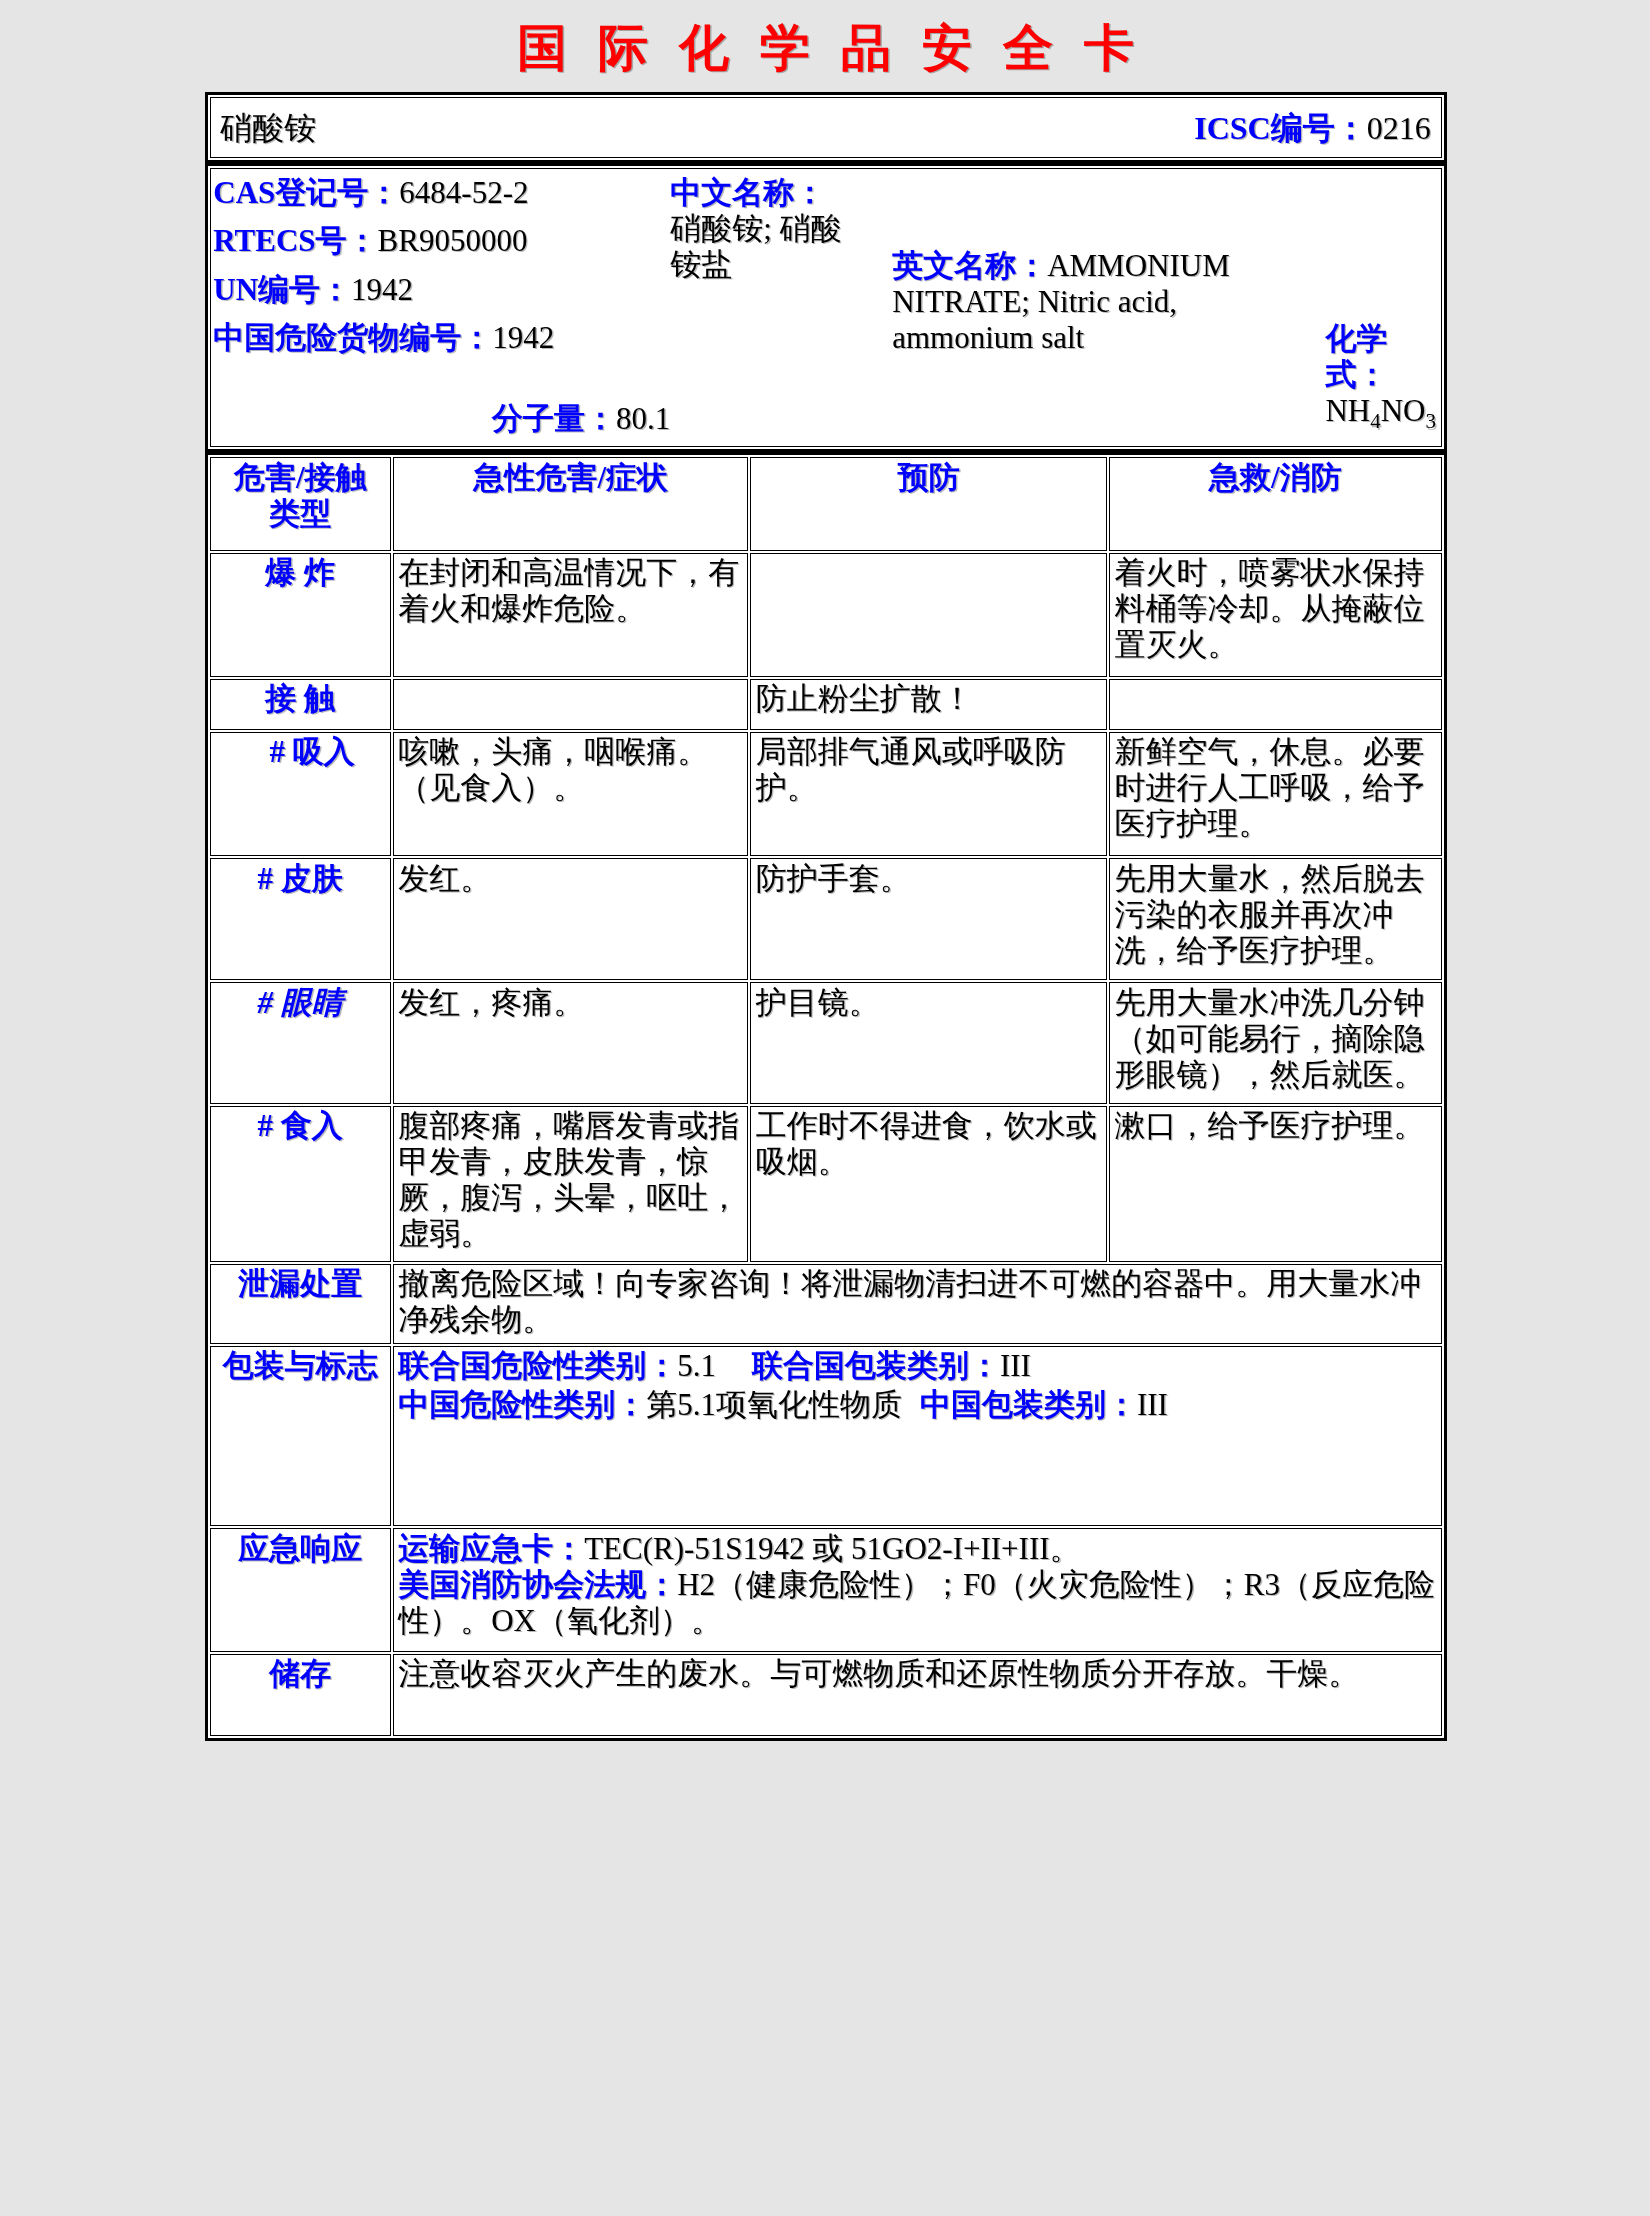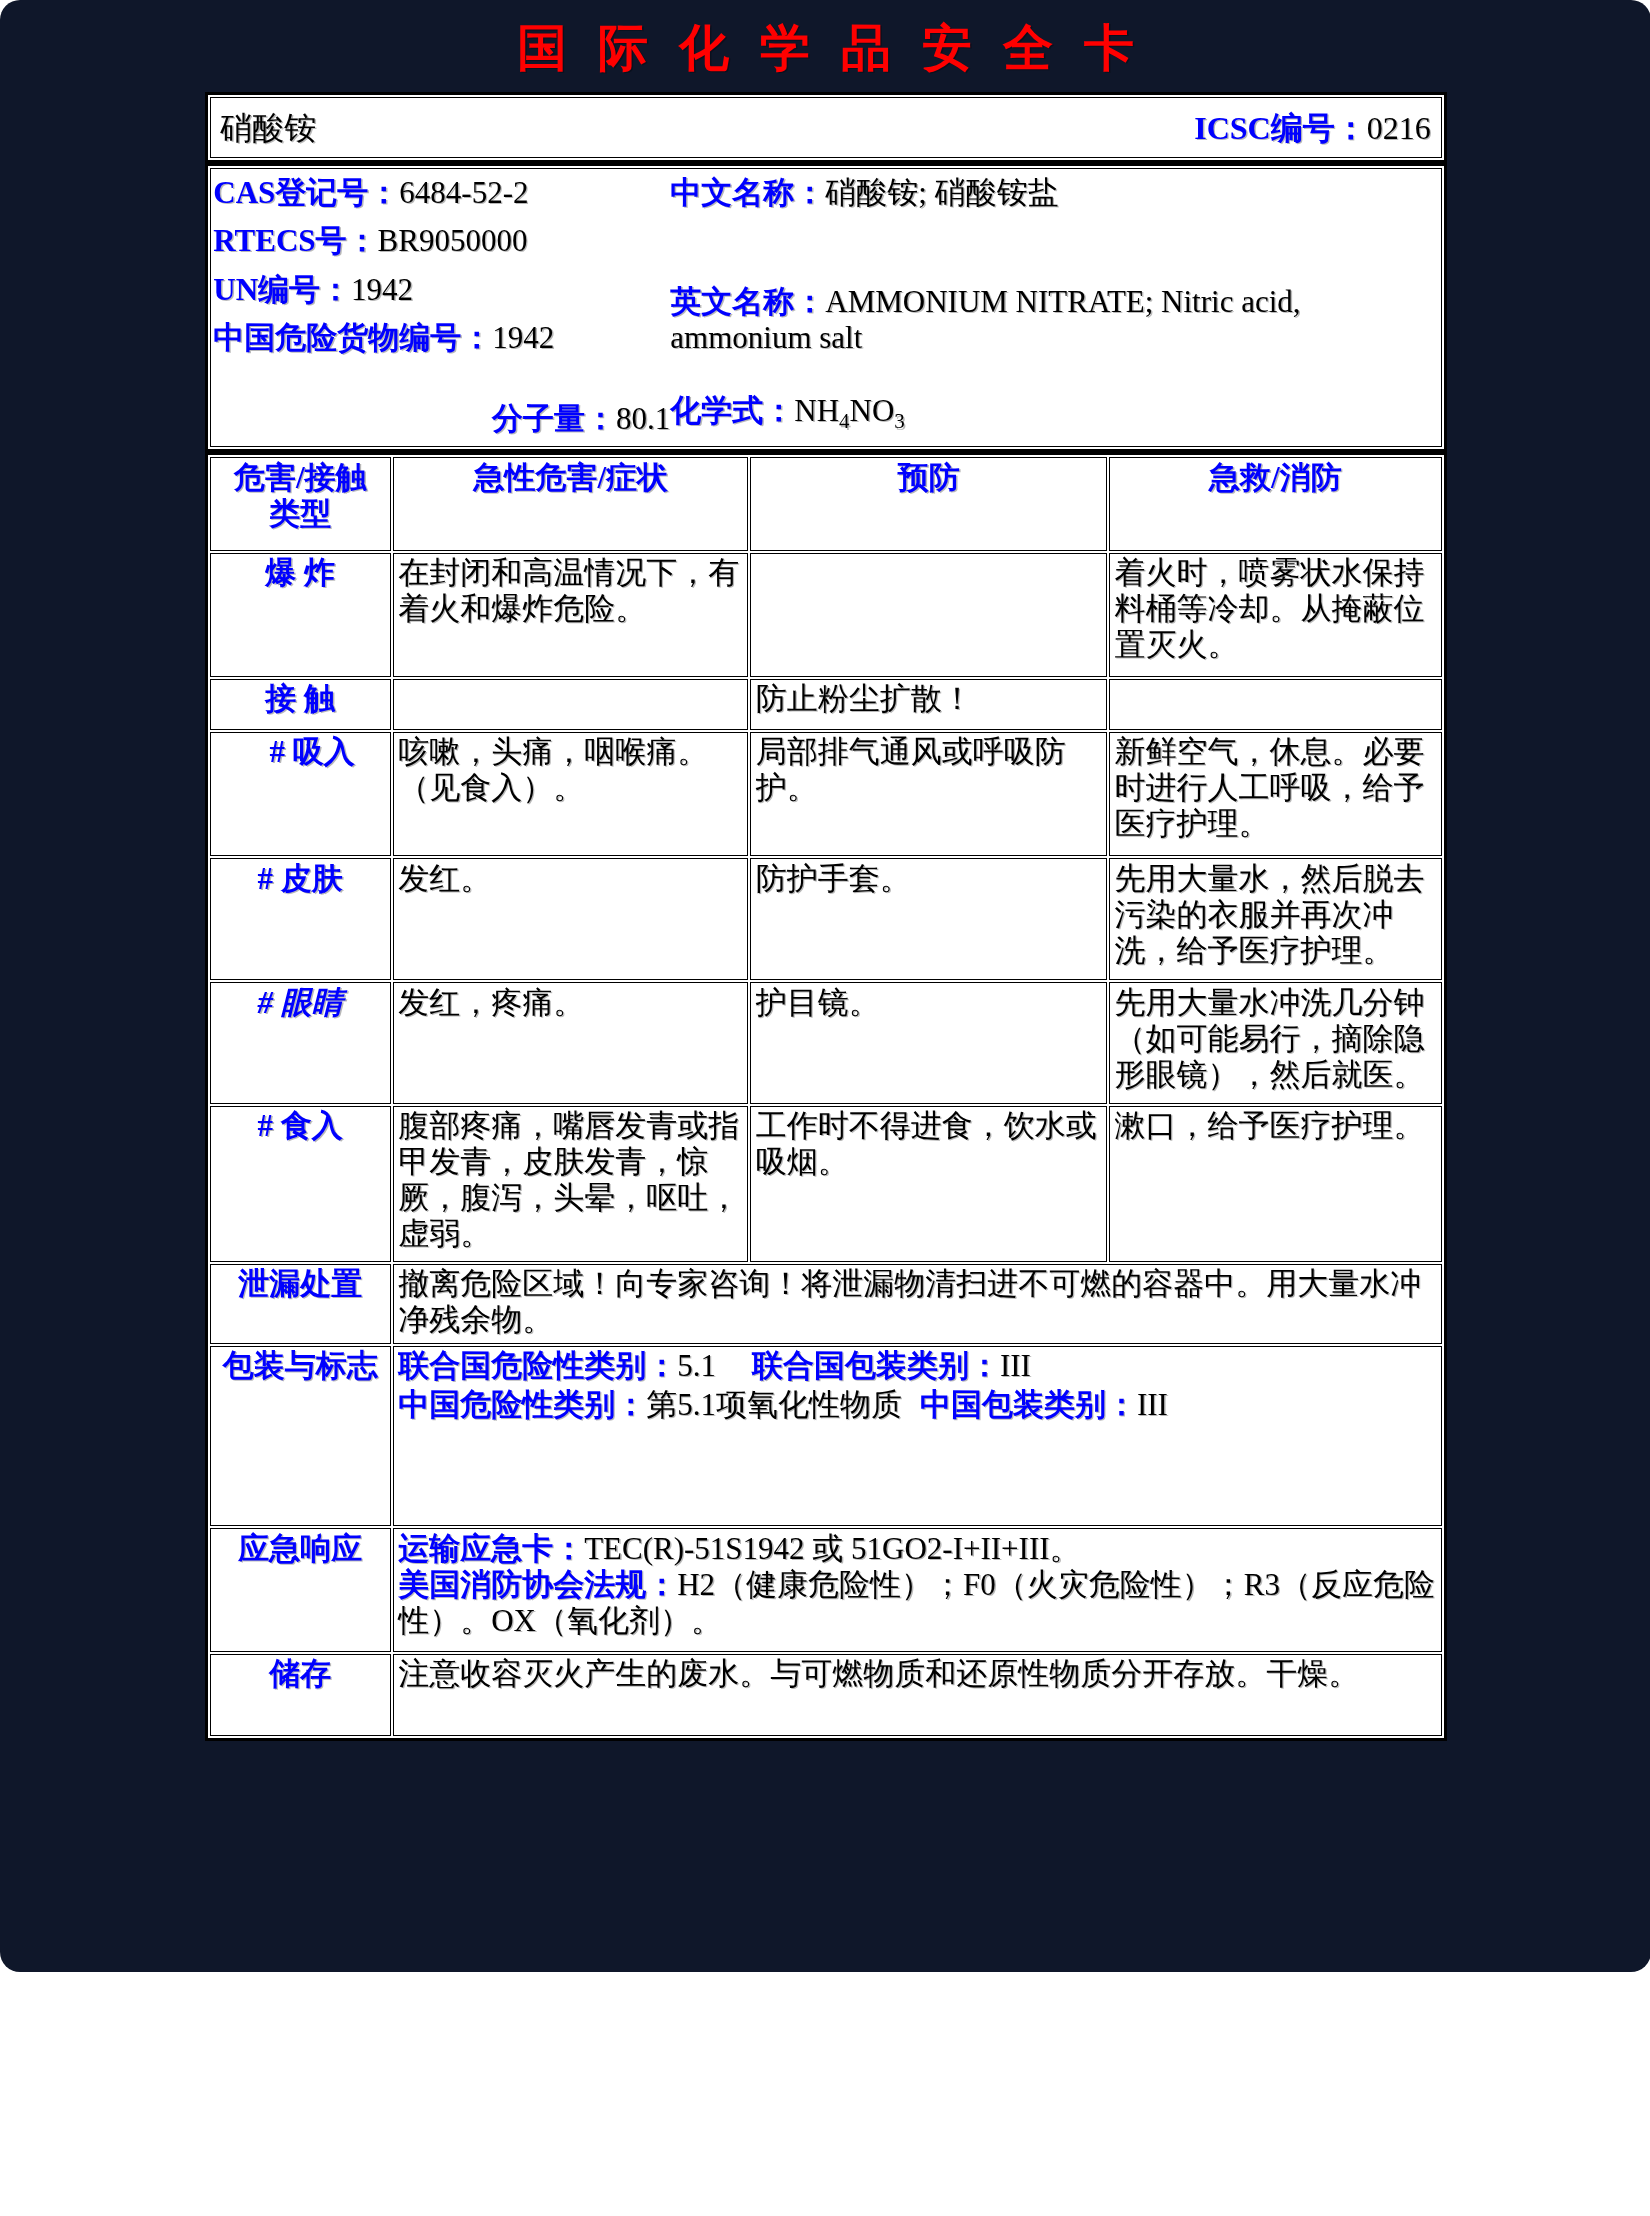--- a/index.html
+++ b/index.html
@@ -1,23 +1,22 @@
 <!DOCTYPE html>
 <html style="font-size:11px"><head>
 <meta charset="utf-8">
 <style>
   html,body { margin:0; padding:0; background:#ffffff; }
   .sheet {
     position:relative;
-    width:1651px; height:1972px;
-    background:#0f172a;
+    width:1651px; height:2216px;
+    background:#e5e5e5;
     font-family:"Liberation Serif","DejaVu Serif",serif;
     color:#000000;
     text-shadow:1.4px 1.4px 0 rgba(0,0,0,0.28);
-    border-radius:20px;
   }
   .page-title {
     padding-top:15.3px;
     text-align:center;
     color:#ff0000;
     font-size:50px;
     font-weight:bold;
     letter-spacing:31px;
     text-indent:31px;
     white-space:nowrap;
@@ -40,21 +39,21 @@
     line-height:36px;
     overflow:hidden;
   }
   .lbl { color:#0000ff; font-weight:bold; }
   .val { color:#000; }
   
   .head-inner { display:flex; justify-content:space-between; align-items:center; height:59px; padding:0 9.8px; font-size:32px;text-align:right; }
   
   .ident-inner { display:flex; height:266px; padding:5.6px 2.8px; }
   .ident-left { width:457px; display:flex; flex-direction:column; }
-  .ident-right { flex:1; display:flex; flex-direction:column; }
+  .ident-right { flex:1; display:flex; flex-direction:row;gap:36px; }
   .ident-item { margin-bottom:12.5px; }
   .ident-mw { margin-top:auto; margin-bottom:4.2px;text-align:right; }
   .ident-en { margin-top:73px; }
   .ident-formula { margin-top:auto; margin-bottom:1.4px; }
   sub.fsub { font-size:21px; }
   
   td.rowlabel {
     text-align:center;
     vertical-align:middle;
     font-size:32px;

